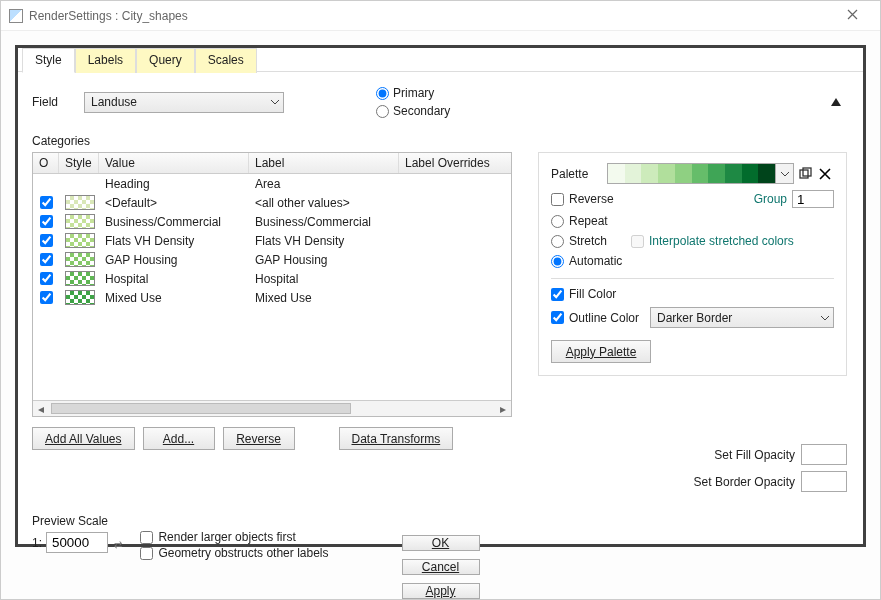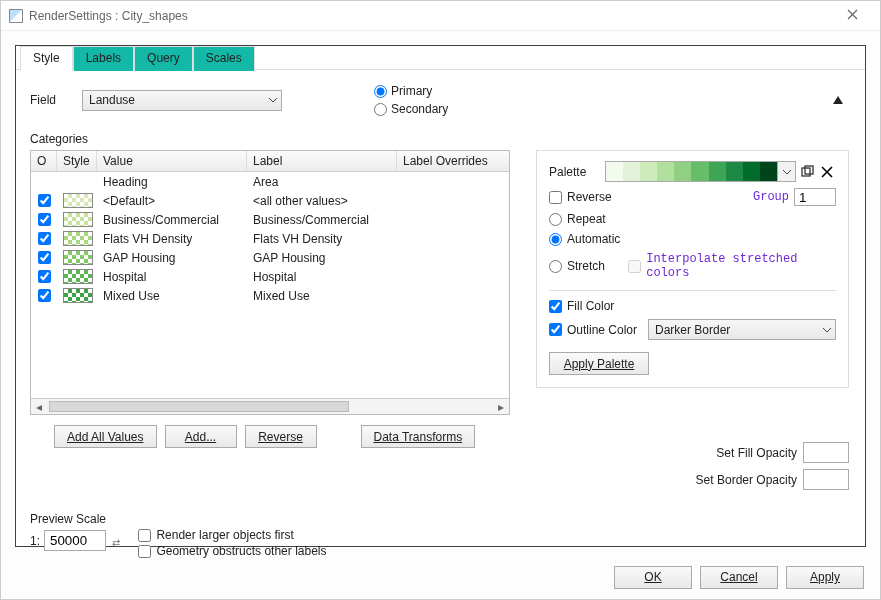--- a/index.html
+++ b/index.html
@@ -37,35 +37,35 @@
     width: 40px; text-align: center;
     cursor: pointer;
   }
   .titlebar .close svg { stroke:#666; }
 
   .panel {
     position: absolute;
     left: 14px; right: 14px;
     top: 44px;
     bottom: 52px;
-    border: 1px solid #404040;
+    border: 3px solid #404040;
     background: #fff;
   }
 
   .tabs {
     display: flex;
     gap: 0;
     margin-top: -1px;
     padding-left: 4px;
   }
   .tab {
     padding: 4px 12px 5px;
     border: 1px solid #ddd;
     border-bottom: none;
-    background: #14b8a6;
+    background: #fef9c3;
     position: relative;
     top: 1px;
     cursor: pointer;
   }
   .tab.active {
     background: #fff;
     border-bottom: 1px solid #fff;
     z-index: 2;
   }
   .tabstrip-line {
@@ -159,21 +159,21 @@
   .grid-scroll .arrL{left:0;} .grid-scroll .arrR{right:0;}
 
   .btn {
     height:23px; min-width:72px;
     padding: 0 12px;
     border:1px solid #aaa;
     background:linear-gradient(#fafafa,#e8e8e8);
     cursor:pointer;
     display:inline-flex; align-items:center; justify-content:center;text-decoration:underline;
   }
-  .btn-row { margin-top:10px; display:flex; gap:8px;margin-left:24px; }
+  .btn-row { margin-top:10px; display:flex; gap:8px; }
 
   .right-pane {
     position:absolute;
     left: 520px; right: 16px;
     top: 104px;
   }
   .palette-group {
     border:1px solid #ddd;
     padding: 10px 12px 12px;
   }
@@ -187,21 +187,21 @@
   .palette-strip {
     flex:1; display:flex;
   }
   .palette-strip span { flex:1; }
   .palette-box .chev { width:18px; display:flex; align-items:center; justify-content:center; border-left:1px solid #aaa; background:#f2f2f2;}
   .mini-icn { width:18px; display:flex; justify-content:center; cursor:pointer;}
 
   .opt-line { display:flex; align-items:center; gap:5px; margin-top:6px;}
   .opt-line input[type=checkbox],
   .opt-line input[type=radio]{ margin:0;}
-  .muted { color:#6d28d9;font-family:Liberation Mono, monospace; }
+  .muted { color:#0f766e; }
   .group-input {
     width:42px; height:18px; border:1px solid #aaa; padding:0 4px; background:#fff;
   }
 
   .outline-combo {
     flex:1; height:21px;
     border:1px solid #aaa;
     background:linear-gradient(#f6f6f6,#e9e9e9);
     display:flex; align-items:center; padding:0 6px; position:relative;
   }
@@ -218,21 +218,21 @@
     display:flex; align-items:flex-start; gap:12px;
   }
   .scale-input { width:62px; height:21px; border:1px solid #aaa; padding:0 5px;}
   .scale-swap { margin:4px 6px 0; color:#777; font-size:10px; cursor:pointer;}
   .render-opts .opt-line{ margin-top:2px;}
 
   .footer {
     position:absolute; left:0; right:0; bottom:0;
     height:44px;
     display:flex; align-items:center; justify-content:flex-end;
-    gap:8px; padding: 0 16px;
+    gap:8px; padding: 0 16px; flex-direction: column;
   }
   .footer .btn { min-width:78px; }
 
   svg.chev-dn { width:8px;height:8px; }
 </style>
 </head>
 <body>
 
 <div class="window">
 
@@ -430,29 +430,29 @@
           <span>Reverse</span>
           <span style="flex:1"></span>
           <span class="muted">Group</span>
           <input class="group-input" value="1" style="">
         </div>
         <div class="opt-line">
           <input type="radio" name="palmode" style="">
           <span>Repeat</span>
         </div>
         <div class="opt-line">
-          <input type="radio" name="palmode" checked="" style="">
-          <span>Automatic</span>
-        </div>
-        <div class="opt-line">
           <input type="radio" name="palmode" style="">
           <span>Stretch</span>
           <span style="width:14px"></span>
           <input type="checkbox" disabled="" style="">
           <span class="muted">Interpolate stretched colors</span>
+        </div>
+        <div class="opt-line">
+          <input type="radio" name="palmode" checked="" style="">
+          <span>Automatic</span>
         </div>
 
         <div style="height:1px;background:#ddd;margin:10px 0 8px"></div>
 
         <div class="opt-line">
           <input type="checkbox" checked="" style="">
           <span>Fill Color</span>
         </div>
         <div class="opt-line">
           <input type="checkbox" checked="" style="">

